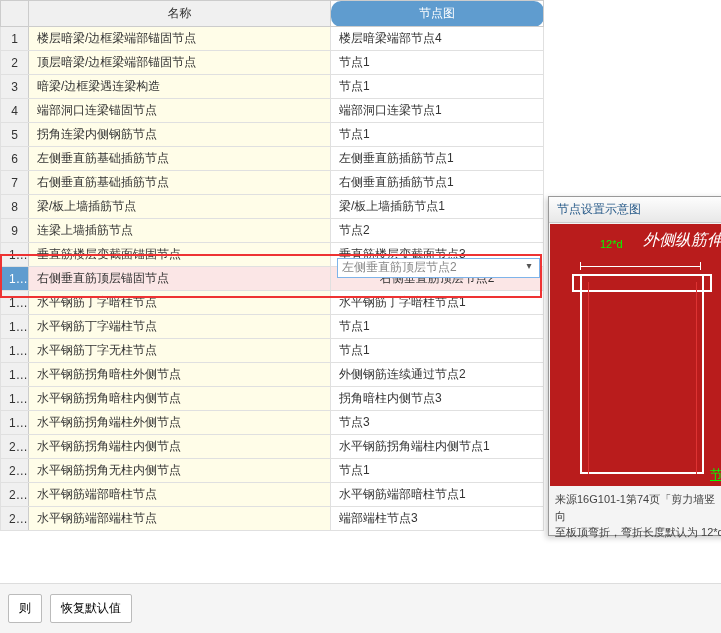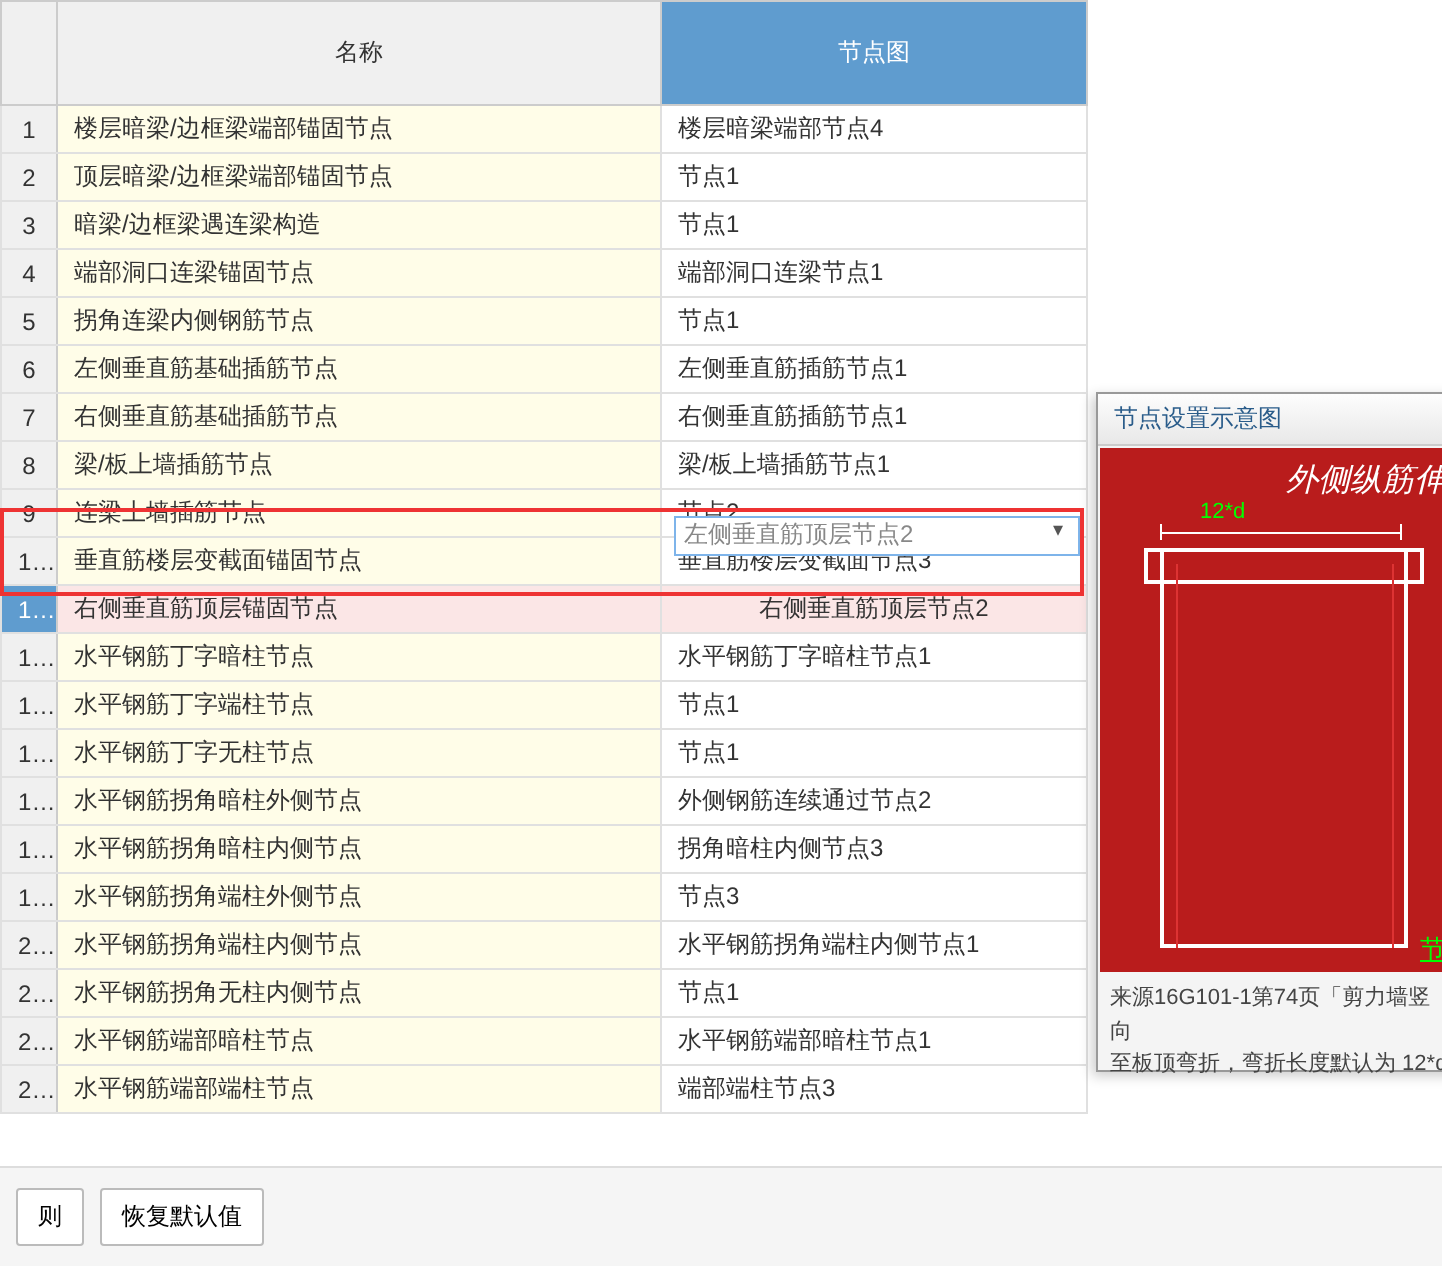--- a/index.html
+++ b/index.html
@@ -1,35 +1,35 @@
 <!DOCTYPE html>
 <html><head>
 <meta charset="utf-8">
 <style>
   * { box-sizing: border-box; margin: 0; padding: 0; }
   body { font-family: "Microsoft YaHei", Arial, sans-serif; font-size: 12px; background: #f5f5f5; color: #333; overflow: hidden; }
   .container { width: 721px; height: 633px; position: relative; background: #fff; }
   .table-wrap { width: 544px; height: 583px; overflow: hidden; background: #fff; }
   table { border-collapse: collapse; width: 100%; table-layout: fixed; }
-  th { background: #f0f0f0; border: 1px solid #ccc; padding: 17px 6px; font-weight: normal; height: 24px; text-align: center; }
-  th.sel { background: #5f9ccf; color: #fff; }
+  th { background: #f0f0f0; border: 1px solid #ccc; padding: 4px 6px; font-weight: normal; height: 24px; text-align: center; }
+  th.sel { background: #5f9ccf; color: #fff; border-radius: 10px; }
   td { border: 1px solid #e0e0e0; padding: 3px 8px; height: 21px; white-space: nowrap; overflow: hidden; text-overflow: ellipsis; }
   td.rownum { background: #f0f0f0; text-align: center; width: 28px; border-right: 1px solid #ccc; }
   td.name { background: #fffde8; width: 302px; }
   tr.hl-row td.rownum { background: #5f9ccf; color: #fff; }
   tr.hl-row td.name { background: #fbe6e6; }
   tr.hl-row td.node { background: #fbe6e6; text-align: center; }
   .hl-box { position: absolute; border: 2px solid #e33; pointer-events: none; left: 0; top: 254px; width: 542px; height: 44px; z-index: 5; }
   .cell-input { position: absolute; left: 337px; top: 258px; width: 203px; height: 20px; background: #fff; border: 1px solid #7eb4ea; padding: 0 4px; color: #888; font-size: 12px; }
   .cell-dd { position: absolute; left: 520px; top: 258px; width: 18px; height: 18px; font-size: 10px; text-align: center; line-height: 16px; color: #555; cursor: pointer; }
   .panel { position: absolute; left: 548px; top: 196px; width: 183px; height: 340px; background: #f4f4f4; border: 1px solid #999; box-shadow: -2px 2px 6px rgba(0,0,0,.2); }
   .panel-title { background: linear-gradient(#fdfdfd,#e8e8e8); border-bottom: 1px solid #ccc; padding: 4px 8px; color: #2a5c8a; }
   .diagram { margin: 1px; background: #b91c1c; height: 262px; position: relative; color: #fff; overflow: hidden; }
   .diag-title { position: absolute; top: 6px; right: 6px; font-size: 16px; font-style: italic; font-family: "SimSun", serif; }
-  .diag-dim { position: absolute; top: 26px; left: 50px; color: #0f0; font-size: 11px; }
+  .diag-dim { position: absolute; top: 14px; left: 50px; color: #0f0; font-size: 11px; }
   .diag-rect { position: absolute; border: 2px solid #fff; }
   .diag-line { position: absolute; background: #fff; }
   .diag-green { position: absolute; color: #0f0; font-size: 13px; bottom: 2px; right: 6px; text-decoration: underline; }
   .panel-text { padding: 4px 6px; font-size: 11px; color: #444; line-height: 1.5; }
   .footer { position: absolute; left: 0; bottom: 0; width: 721px; height: 50px; background: #f5f5f5; border-top: 1px solid #ddd; padding: 10px 8px; display: flex; gap: 8px; }
   .btn { background: #fff; border: 1px solid #bbb; padding: 4px 10px; border-radius: 2px; cursor: pointer; font-size: 12px; }
 </style>
 </head>
 <body>
 

